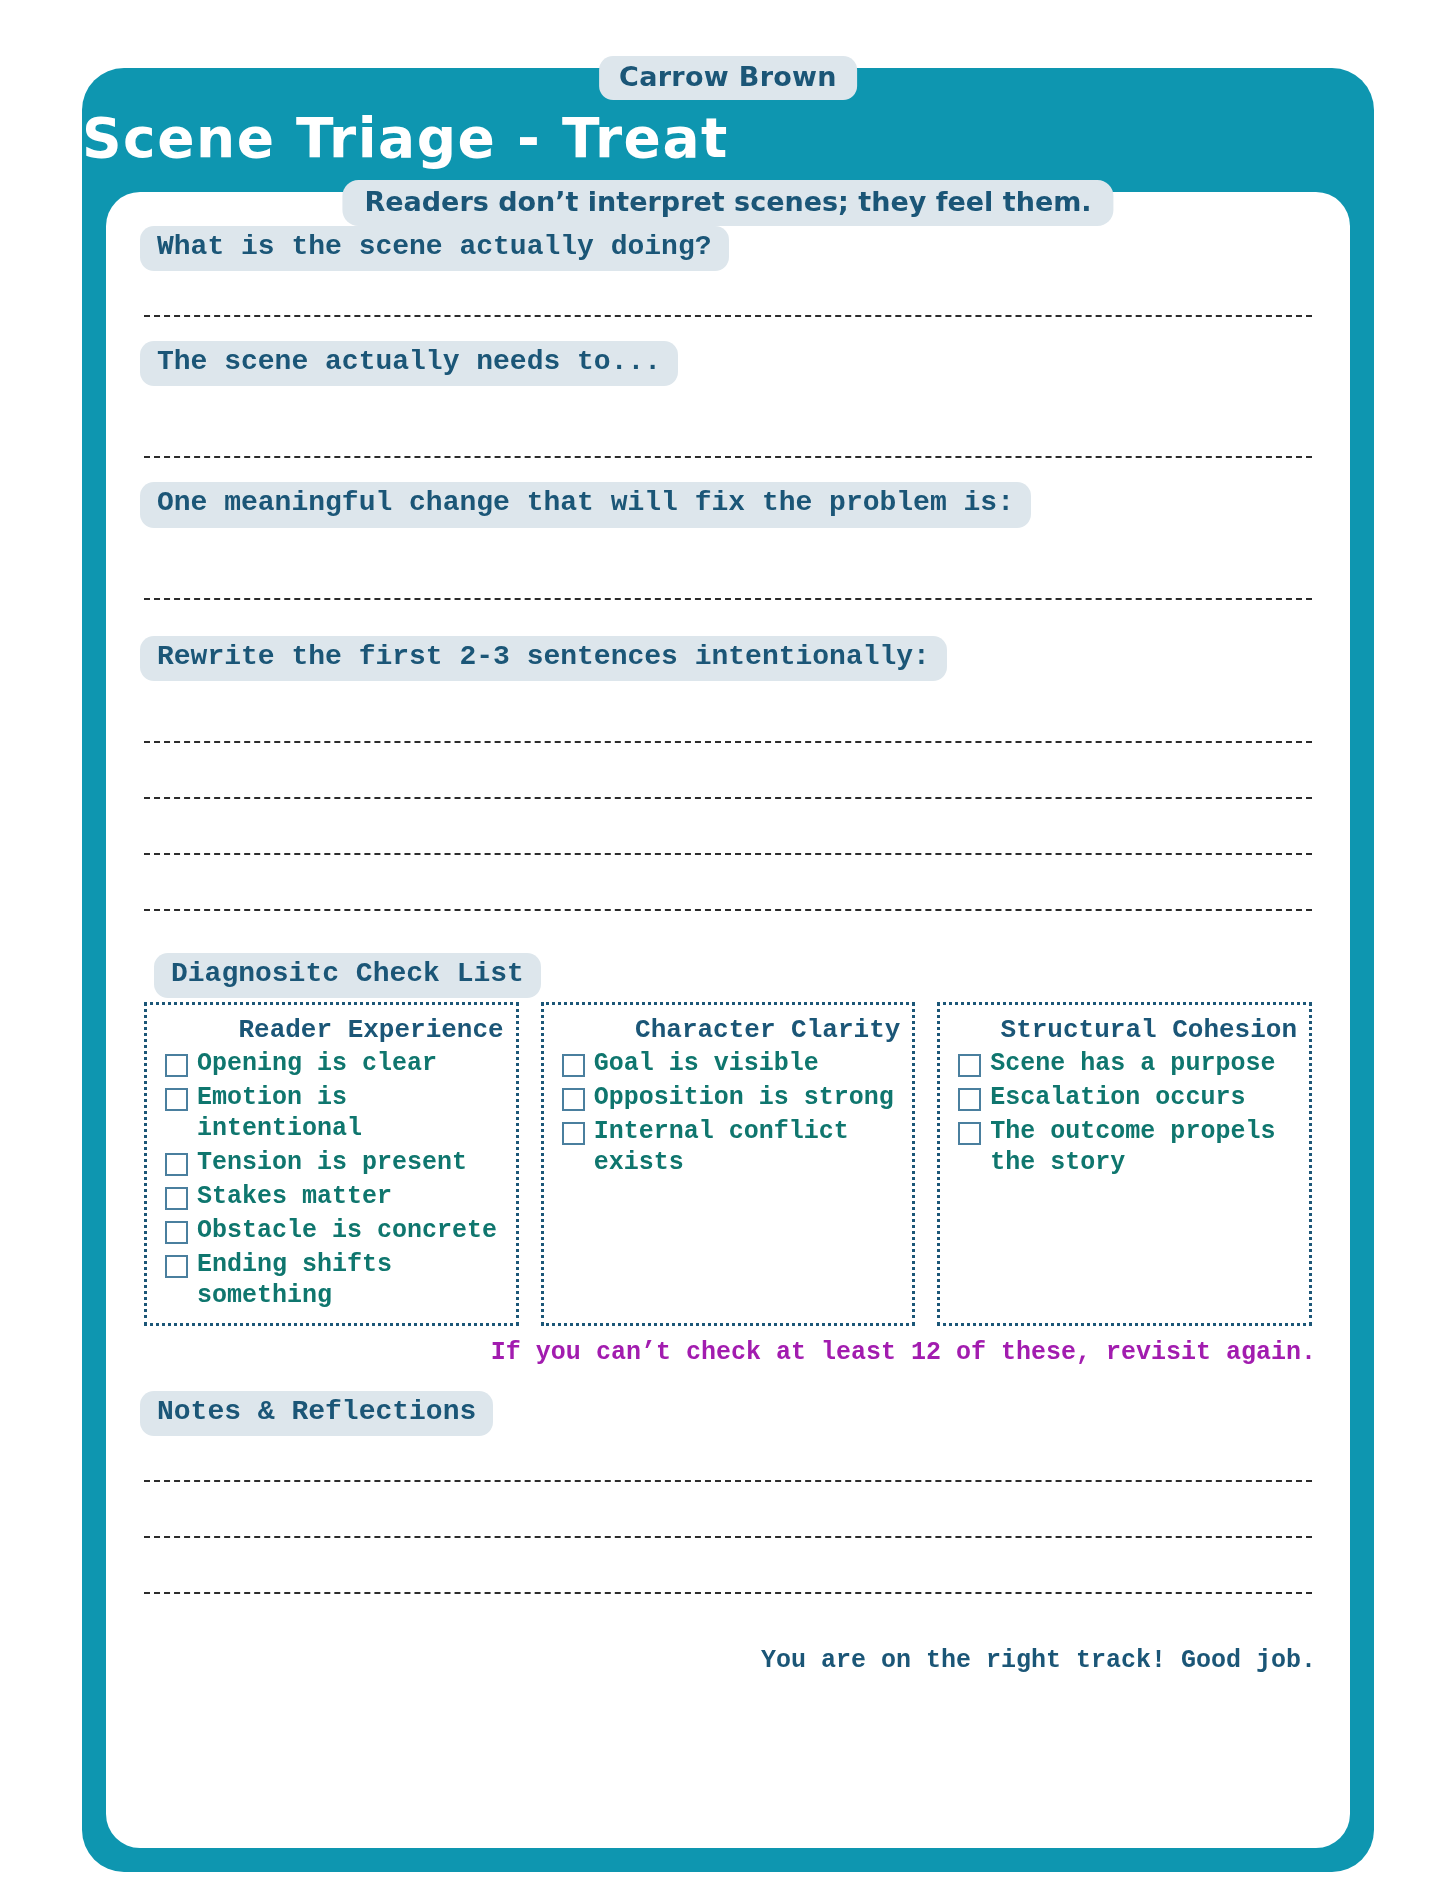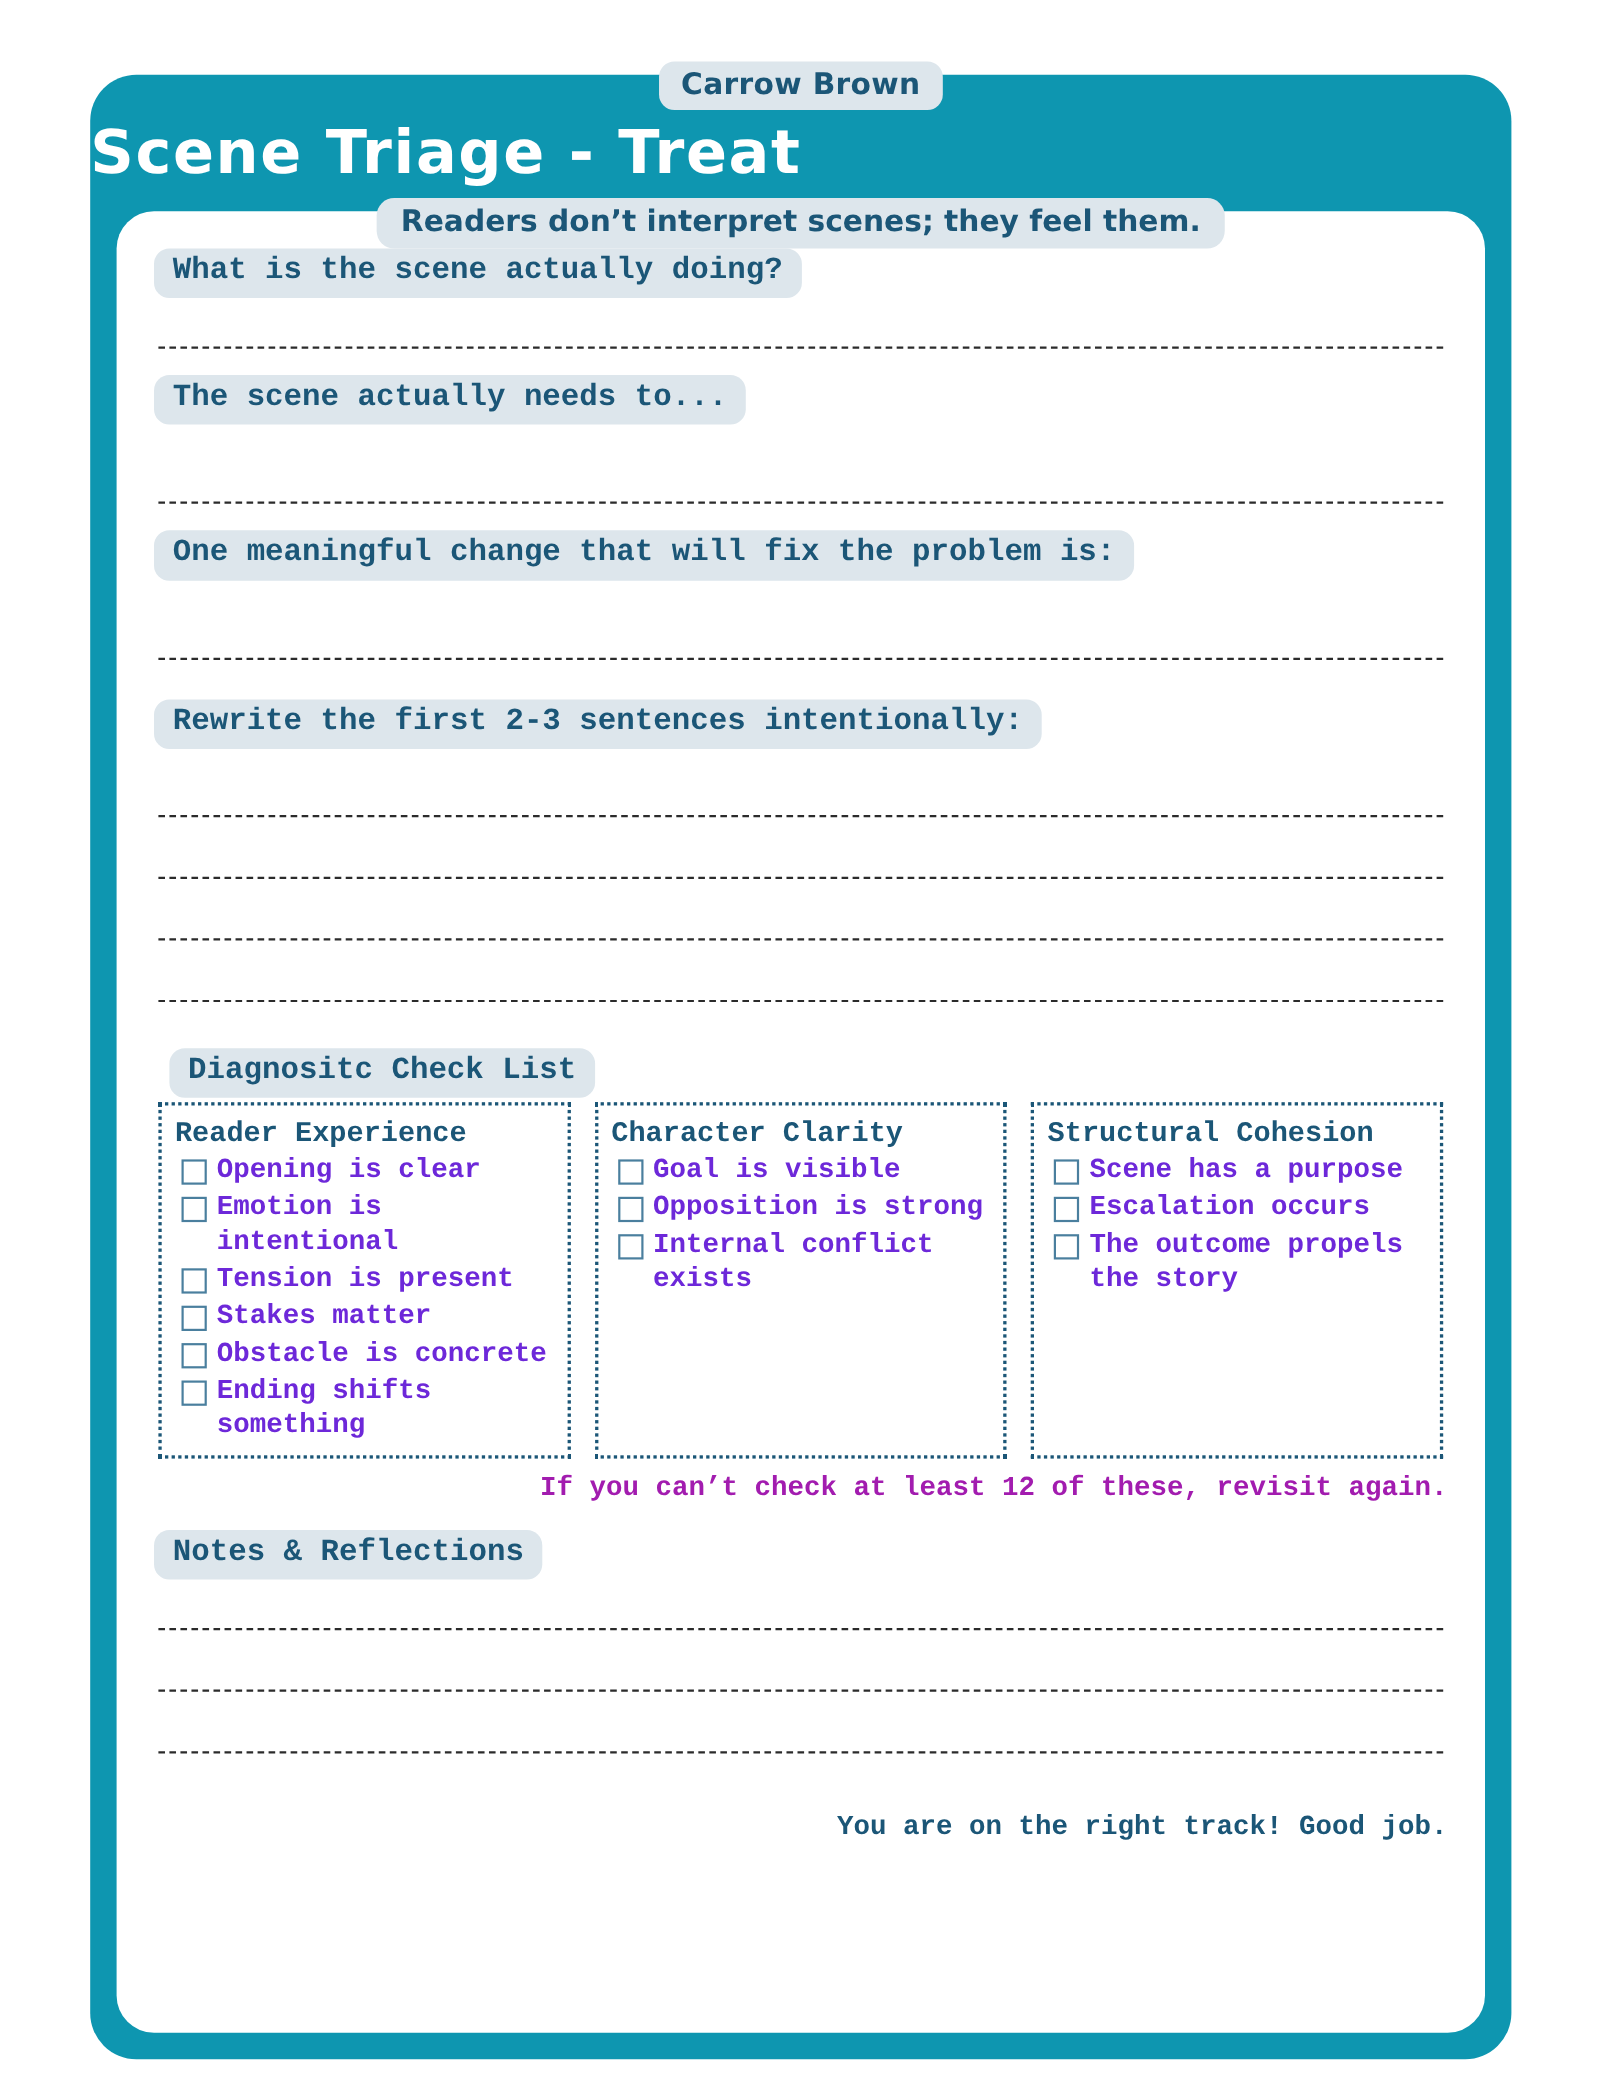--- a/index.html
+++ b/index.html
@@ -128,26 +128,27 @@
     padding: 10px 12px 12px 12px;
     min-height: 228px;
     box-sizing: border-box;
   }
   .col-title {
     color: #1b5677;
     font-size: 26px;
     font-weight: bold;
     margin-bottom: 2px;
     white-space: nowrap;
+    text-align: right;
   }
   .check-item {
     display: flex;
     align-items: flex-start;
     gap: 9px;
-    color: #6d28d9;
+    color: #0f766e;
     font-size: 25px;
     font-weight: bold;
     line-height: 1.24;
     padding-left: 6px;
     margin-top: 3px;
   }
   .check-item .box {
     flex: 0 0 auto;
     width: 19px;
     height: 19px;

